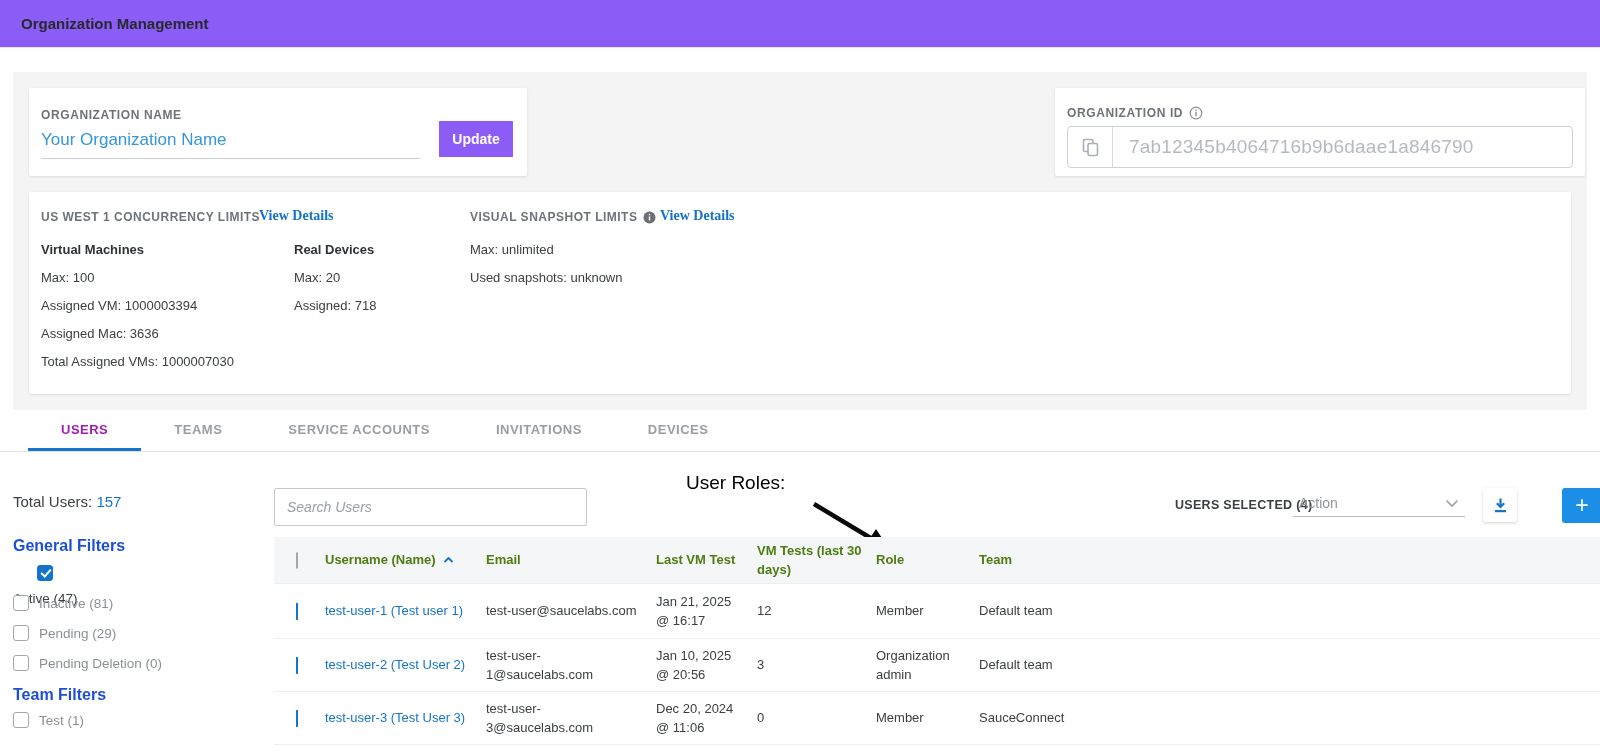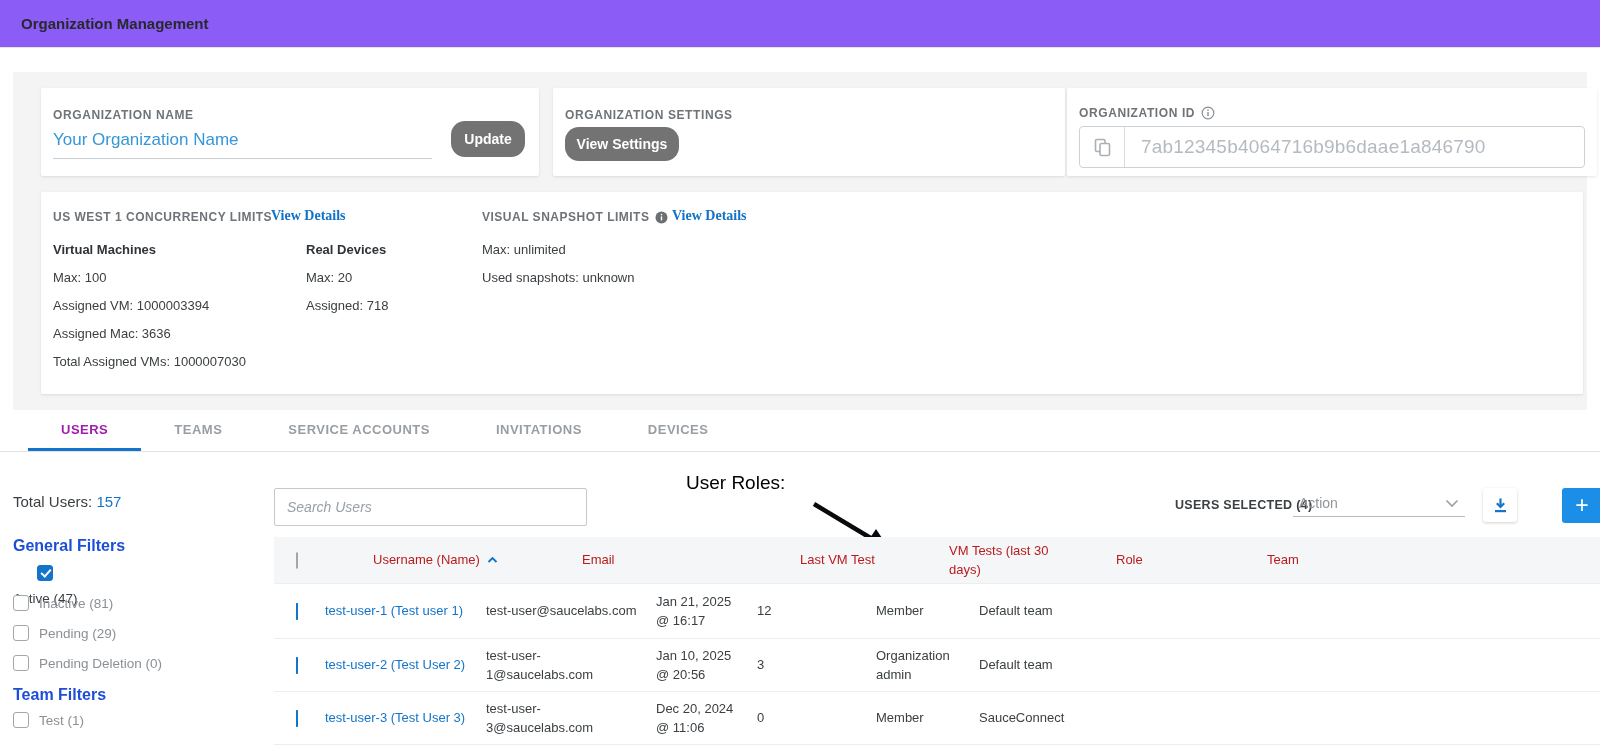--- a/index.html
+++ b/index.html
@@ -6,26 +6,26 @@
   body{
     width:1600px;height:753px;position:relative;overflow:hidden;
     background:#fff;font-family:"Liberation Sans",sans-serif;color:#3c4043;
     -webkit-font-smoothing:antialiased;
   }
   
   .topbar{position:absolute;left:0;top:0;right:0;height:47px;background:#8b5cf6;border-bottom:1px solid #e4e5e7;}
   .topbar .title{position:absolute;left:21px;top:0;line-height:47px;font-size:15px;font-weight:bold;color:#27292c;}
   
   .panel{position:absolute;left:13px;top:72px;width:1574px;height:338px;background:#f4f4f5;}
-  .card{position:absolute;background:#fff;border-radius:2px;box-shadow:0 1px 3px rgba(0,0,0,.10);margin-left:12px;}
+  .card{position:absolute;background:#fff;border-radius:2px;box-shadow:0 1px 3px rgba(0,0,0,.10);}
   .card-label{font-size:12px;font-weight:600;letter-spacing:.6px;color:#6e7378;display:flex;align-items:center;gap:6px;}
   .card1{left:16px;top:16px;width:498px;height:88px;}
   .card1 .card-label{position:absolute;left:12px;top:20px;}
   .org-name-value{position:absolute;left:12px;top:42px;width:379px;font-size:17px;color:#3596d8;border-bottom:1px solid #c9ced3;padding-bottom:8px;white-space:nowrap;}
-  .btn{display:inline-flex;align-items:center;justify-content:center;background:#737373;color:#fff;font-weight:bold;font-size:14px;border-radius:14px;cursor:pointer;border:none;}
+  .btn{display:inline-flex;align-items:center;justify-content:center;background:#8b5cf6;color:#fff;font-weight:bold;font-size:14px;border-radius:0;cursor:pointer;border:none;}
   .update-btn{position:absolute;right:14px;top:33px;width:74px;height:36px;}
   .card2{left:528px;top:16px;width:512px;height:88px;}
   .card2 .card-label{position:absolute;left:12px;top:20px;}
   .view-settings-btn{position:absolute;left:12px;top:39px;width:114px;height:34px;}
   .card3{left:1042px;top:16px;width:530px;height:88px;}
   .card3 .card-label{position:absolute;left:12px;top:18px;}
   .org-id-input{position:absolute;left:12px;top:38px;right:12px;height:40px;border:1px solid #cdd1d5;border-radius:4px;background:#fff;display:flex;align-items:center;}
   .copy-seg{width:44px;align-self:stretch;border-right:1px solid #d8dbde;display:flex;align-items:center;justify-content:center;cursor:pointer;}
   .org-id-value{padding-left:16px;font-size:19px;color:#b5bac0;letter-spacing:.2px;white-space:nowrap;overflow:hidden;}
   
@@ -59,21 +59,21 @@
   .annotation{position:absolute;left:412px;top:20px;font-size:19px;color:#000;}
   .anno-arrow{position:absolute;left:536px;top:48px;}
   .users-selected{position:absolute;left:901px;top:46px;font-size:12.5px;font-weight:bold;letter-spacing:.3px;color:#3c4043;}
   .action-select{position:absolute;left:1019px;top:38px;width:172px;height:26px;border-bottom:1px solid #b7bbbf;display:flex;align-items:center;justify-content:space-between;cursor:pointer;}
   .action-select .val{font-size:14px;color:#8f9499;padding-left:6px;}
   .icon-btn{position:absolute;left:1209px;top:36px;width:34px;height:34px;background:#fff;border-radius:3px;box-shadow:0 1px 3px rgba(0,0,0,.18);display:flex;align-items:center;justify-content:center;cursor:pointer;}
   .plus-btn{position:absolute;left:1288px;top:36px;width:40px;height:35px;background:#1b8fe8;border-radius:3px;color:#fff;font-size:23px;display:flex;align-items:center;justify-content:center;cursor:pointer;}
   
   .utable{position:absolute;left:0;top:85px;width:1326px;}
   .trow,.thead{display:grid;grid-template-columns:51px 161px 170px 101px 119px 103px 1fr;align-items:center;}
-  .thead{height:46px;background:#f4f6f8;font-size:13px;font-weight:normal;color:#b91c1c;gap:48px;}
+  .thead{height:46px;background:#f4f6f8;font-size:13px;font-weight:bold;color:#4d7c0f;}
   .trow{border-top:1px solid #eceef0;font-size:13px;color:#3c4043;}
   .trow:last-child{border-bottom:1px solid #eceef0;}
   .r1{height:54px;}.r2{height:52px;}.r3{height:52px;}
   .cell-cb{padding-left:22px;}
   .cell{padding-right:10px;line-height:1.5;}
   .user-link{color:#1374c9;text-decoration:none;cursor:pointer;}
   .uh{display:flex;align-items:center;gap:7px;}
   .sort-icon{display:inline-flex;}
 </style>
 </head>
@@ -84,24 +84,20 @@
 </div>
 
 <div class="panel">
 
   <div class="card card1">
     <div class="card-label">ORGANIZATION NAME</div>
     <div class="org-name-value">Your Organization Name</div>
     <button class="btn update-btn">Update</button>
   </div>
 
-  <div class="card card2">
-    <div class="card-label">ORGANIZATION SETTINGS</div>
-    <button class="btn view-settings-btn">View Settings</button>
-  </div>
 
   <div class="card card3">
     <div class="card-label">
       <span>ORGANIZATION ID</span>
       <span style="display:inline-flex;">
         <svg width="14" height="14" viewBox="0 0 14 14">
             <circle cx="7" cy="7" r="5.8" fill="none" stroke="#8a8f94" stroke-width="1.2"></circle>
             <rect x="6.3" y="6" width="1.4" height="4.2" fill="#8a8f94"></rect>
             <rect x="6.3" y="3.4" width="1.4" height="1.5" fill="#8a8f94"></rect>
           </svg>

